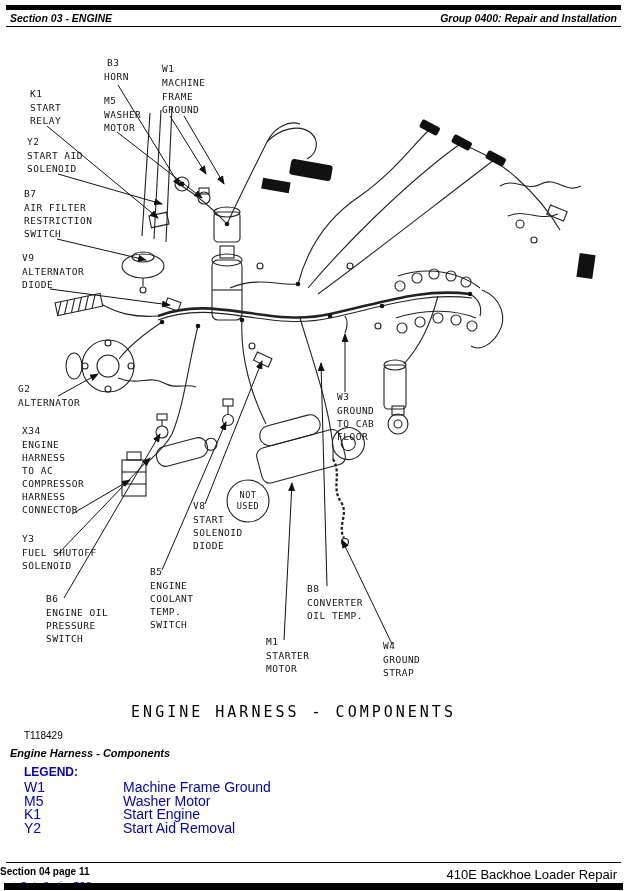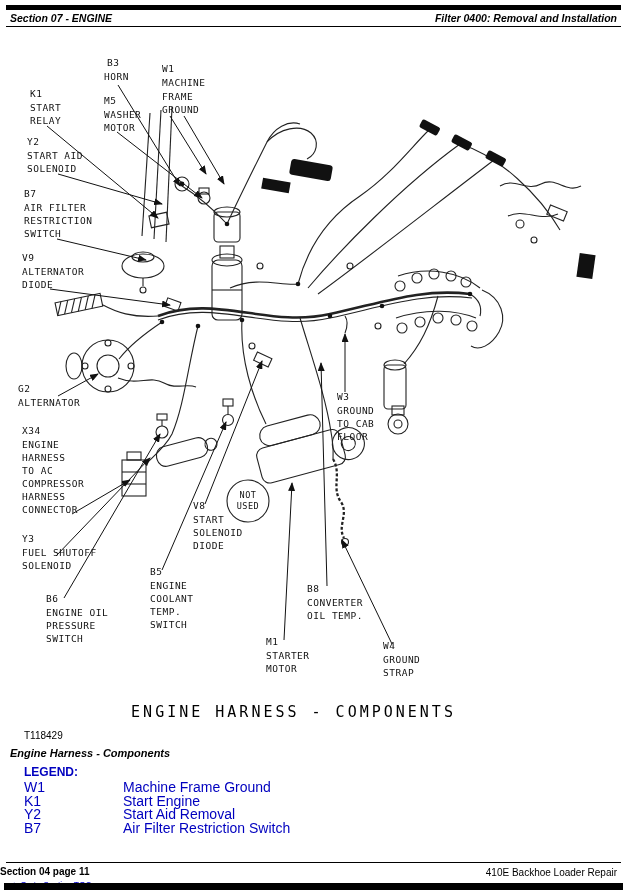--- a/index.html
+++ b/index.html
@@ -12,36 +12,36 @@
   .caption{font-family:"DejaVu Sans Mono",monospace;font-size:15px;letter-spacing:3px;
            text-align:center;white-space:nowrap}
   .fignum{font-size:10px}
   .sect-heading{font-size:11px;font-weight:bold;font-style:italic}
   .legend-title{font-size:12px;font-weight:bold;color:#0000bf}
   .legend-row{height:13.6px;font-size:14px;color:#0000bf;white-space:nowrap}
   .legend-row .code{display:inline-block;width:99px}
   .legend-row .desc{display:inline-block}
   .ft-link{font-size:8.5px;color:#0000cc;text-decoration:underline}
   .ft-center{font-size:10px;font-weight:bold;text-align:left}
-  .ft-right{font-size:10px}
+  .ft-right{font-size:13px}
   svg .ln{stroke:#222;fill:none;stroke-width:1.1}
   svg .thick{stroke-width:2.6}
   svg .fillb{fill:#111;stroke:none}
   svg .dot{fill:#111;stroke:none}
   svg text{font-family:"DejaVu Sans Mono",monospace;font-size:9.5px;letter-spacing:.5px;
            fill:#111;stroke:none}
   svg text.small{font-size:8.5px;text-anchor:middle}
   svg .ldr{stroke:#111;fill:none;stroke-width:1}
 </style>
 </head>
 <body>
 
 <div class="abs bar" style="left:6px;right:6px;top:5px;height:5px"></div>
-<div class="abs hdr" style="left:10px;top:12px">Section 07 - ENGINE</div>
-<div class="abs hdr" style="right:10px;top:12px">Filter 0400: Removal and Installation</div>
+<div class="abs hdr" style="left:10px;top:12px">Section 03 - ENGINE</div>
+<div class="abs hdr" style="right:10px;top:12px">Group 0400: Repair and Installation</div>
 <div class="abs rule" style="left:6px;right:6px;top:26px"></div>
 
 <svg class="abs" style="left:0;top:28px" width="627" height="672" viewBox="0 0 627 672">
   <defs>
     <marker id="ah" markerWidth="9" markerHeight="7" refX="8" refY="3.5" orient="auto">
       <path d="M0,0 L9,3.5 L0,7 Z" fill="#111"></path>
     </marker>
   </defs>
 
   <g>
@@ -333,27 +333,27 @@
 <div class="abs caption" style="left:0;right:40px;top:703px">ENGINE HARNESS - COMPONENTS</div>
 <div class="abs fignum" style="left:24px;top:730px">T118429</div>
 
 <div class="abs sect-heading" style="left:10px;top:747px">Engine Harness - Components</div>
 <div class="abs legend-title" style="left:24px;top:765px">LEGEND:</div>
 <div class="abs" style="left:24px;top:779px">
   <div class="legend-row">
     <span class="code">W1</span><span class="desc">Machine Frame Ground</span>
   </div>
   <div class="legend-row">
+    <span class="code">M5</span><span class="desc">Washer Motor</span>
+  </div>
+  <div class="legend-row">
     <span class="code">K1</span><span class="desc">Start Engine</span>
   </div>
   <div class="legend-row">
     <span class="code">Y2</span><span class="desc">Start Aid Removal</span>
   </div>
-  <div class="legend-row">
-    <span class="code">B7</span><span class="desc">Air Filter Restriction Switch</span>
-  </div>
 </div>
 
 <div class="abs rule" style="left:6px;right:6px;top:862px"></div>
 <div class="abs ft-center" style="left:0;right:0;top:866px">Section 04 page 11</div>
 <a class="abs ft-link" style="left:10px;top:880px" href="#">&lt;- Go to Section TOC</a>
 <div class="abs ft-right" style="right:10px;top:867px">410E Backhoe Loader Repair</div>
 <div class="abs bar" style="left:4px;right:4px;bottom:1px;height:7px"></div>
 
 </body></html>

